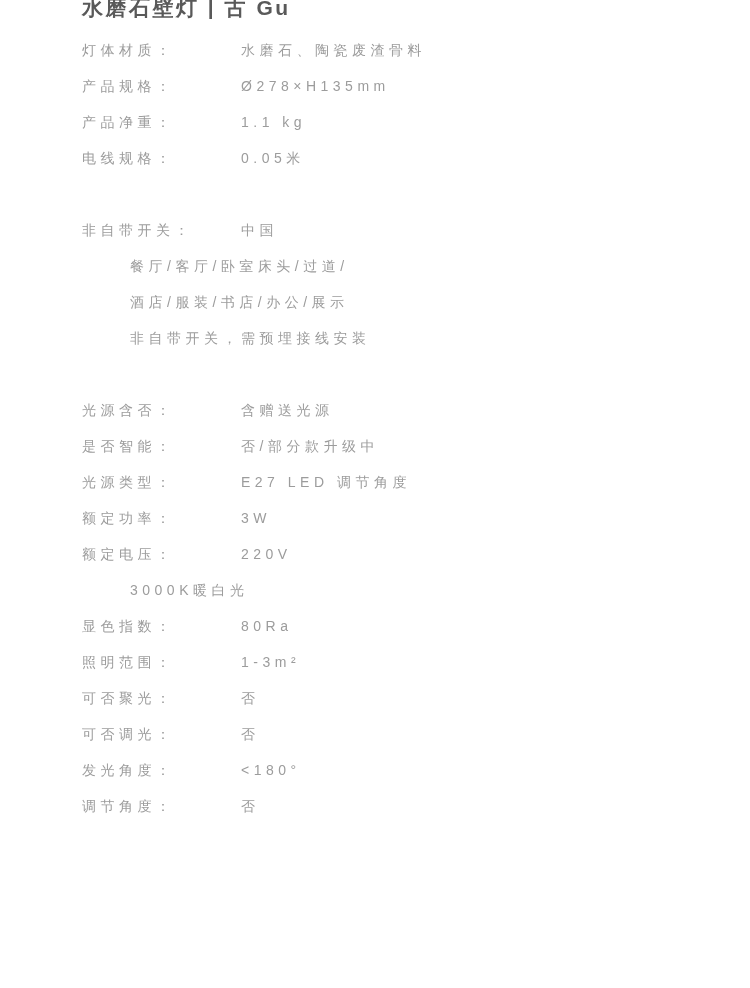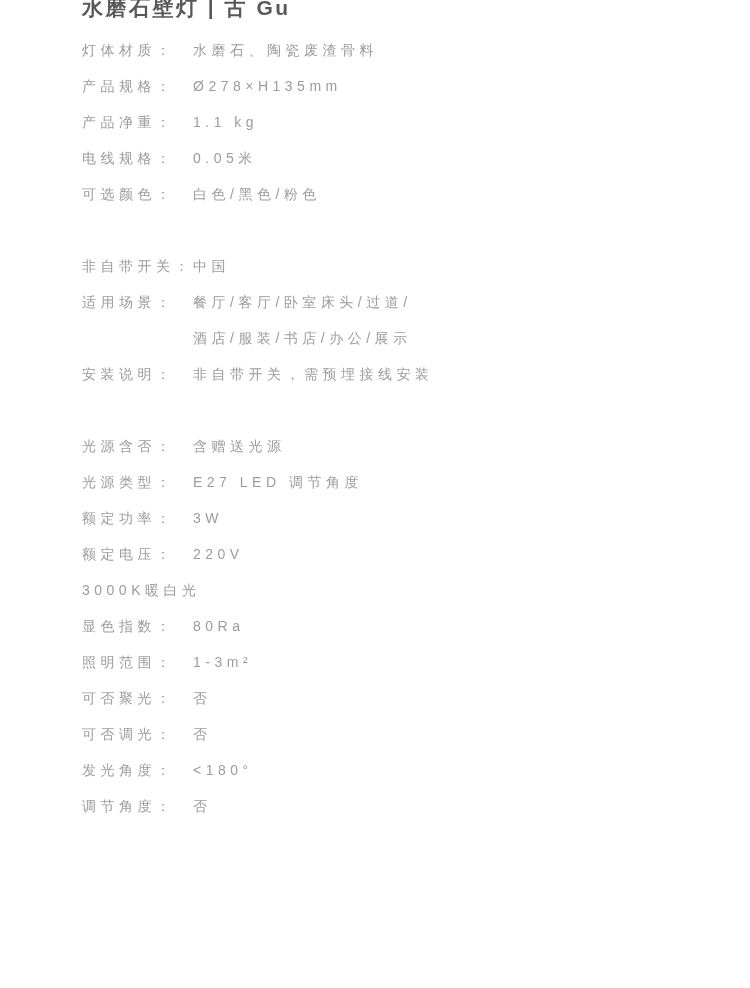--- a/index.html
+++ b/index.html
@@ -42,20 +42,21 @@
     letter-spacing: 4.5px;
     color: var(--text-color);
     font-weight: 400;
   }
   .row .label {
     flex: 0 0 111px;
     white-space: nowrap;
   }
   .row .value {
     white-space: pre-line;
+    margin-left: 48px;
   }
   .row.warning .value {
     color: var(--warning-color);
     font-weight: 700;
   }
 </style>
 </head>
 <body>
 
 <div class="sheet">
@@ -71,44 +72,42 @@
     <span class="value">Ø278×H135mm</span>
   </div>
         <div class="row">
     <span class="label">产品净重：</span>
     <span class="value">1.1 kg</span>
   </div>
         <div class="row">
     <span class="label">电线规格：</span>
     <span class="value">0.05米</span>
   </div>
-        <div class="row">
-    <span class="label">可选颜色：</span>
-    <span class="value">白色/黑色/粉色</span>
-  </div>
       </div>
       <div class="section">
         <div class="row">
     <span class="label">非自带开关：</span>
     <span class="value">中国</span>
   </div>
         <div class="row">
-    <span class="label">适用场景：</span>
     <span class="value">餐厅/客厅/卧室床头/过道/
 酒店/服装/书店/办公/展示</span>
   </div>
         <div class="row">
-    <span class="label">安装说明：</span>
     <span class="value">非自带开关，需预埋接线安装</span>
   </div>
       </div>
       <div class="section">
         <div class="row">
     <span class="label">光源含否：</span>
     <span class="value">含赠送光源</span>
+  </div>
+        <div class="row">
+    <span class="label">是否智能：</span>
+    <span class="value">否/部分款升级中</span>
   </div>
         <div class="row">
     <span class="label">光源类型：</span>
     <span class="value">E27 LED 调节角度</span>
   </div>
         <div class="row">
     <span class="label">额定功率：</span>
     <span class="value">3W</span>
   </div>
         <div class="row">

